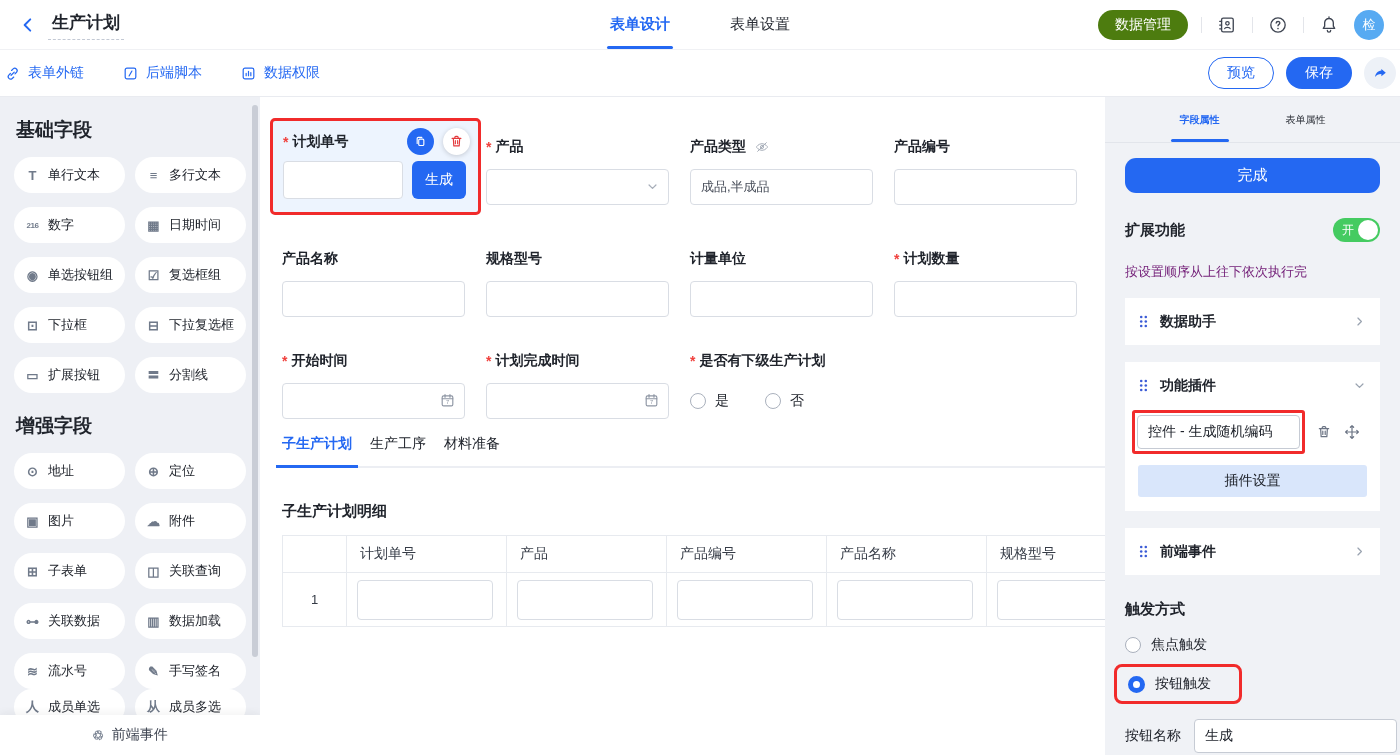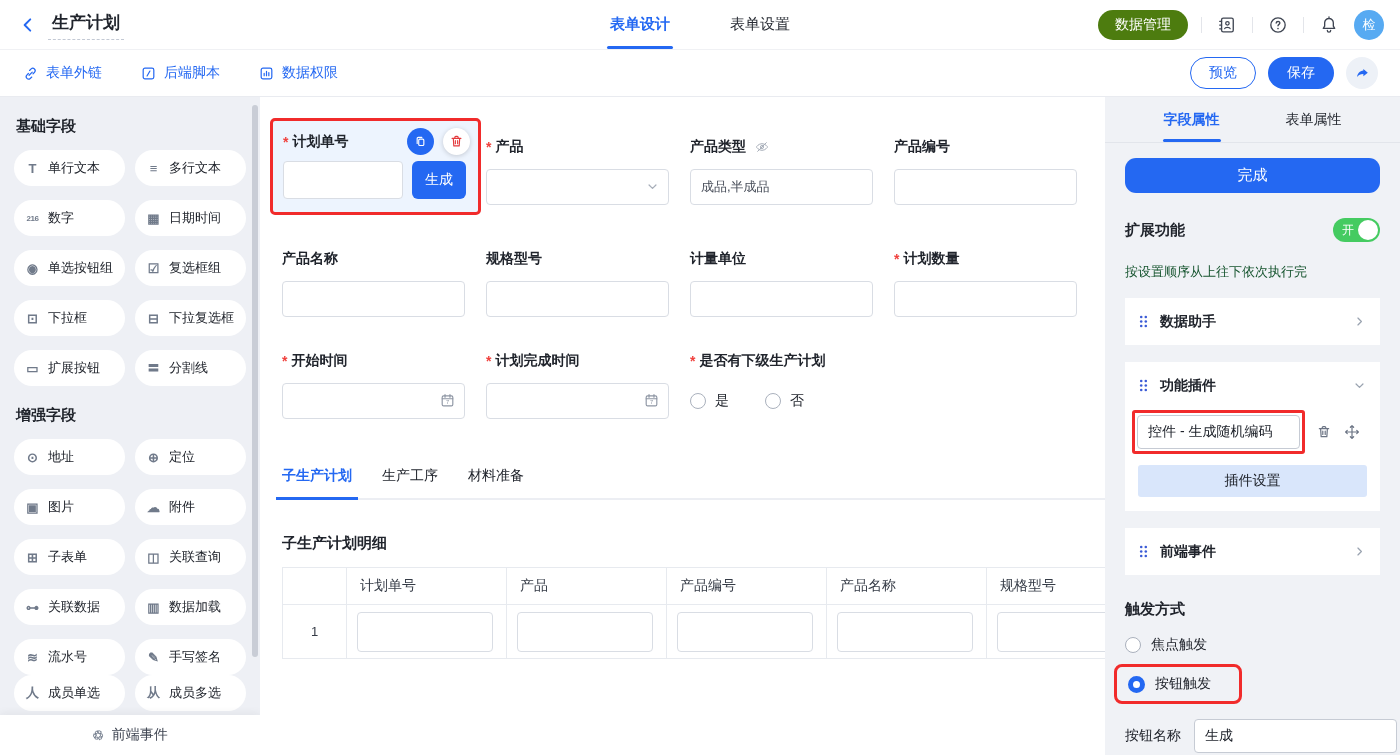--- a/index.html
+++ b/index.html
@@ -18,33 +18,33 @@
   .top-tab{font-size:15px;color:#272b33;position:relative;height:100%;display:flex;align-items:center;cursor:pointer;}
   .top-tab.active{color:var(--blue);font-weight:700;}
   .top-tab.active::after{content:"";position:absolute;bottom:0;left:50%;transform:translateX(-50%);width:66px;height:3px;background:var(--blue);border-radius:2px;}
   .top-right{margin-left:auto;display:flex;align-items:center;gap:13px;}
   .pill-green{background:#4d7c0f;color:#fff;font-size:14px;height:30px;padding:0 17px;border-radius:15px;display:flex;align-items:center;border:none;}
   .vdiv{width:1px;height:16px;background:#e3e5ea;}
   .icon-btn{width:24px;height:24px;display:flex;align-items:center;justify-content:center;color:#3f4552;cursor:pointer;}
   .avatar{width:30px;height:30px;border-radius:50%;background:#57aaf2;color:#fff;font-size:13px;display:flex;align-items:center;justify-content:center;cursor:pointer;}
 
   
-  .toolbar{height:47px;background:#fff;display:flex;align-items:center;padding:0 22px;border-bottom:1px solid #e9ebf0;}
+  .toolbar{height:47px;background:#fff;display:flex;align-items:center;padding:0 4px;border-bottom:1px solid #e9ebf0;}
   .tool-link{display:flex;align-items:center;gap:7px;color:var(--blue);font-size:14px;margin-right:38px;cursor:pointer;}
   .toolbar-right{margin-left:auto;display:flex;align-items:center;gap:12px;}
   .btn-outline{height:32px;width:66px;border-radius:16px;border:1px solid var(--blue);color:var(--blue);background:#fff;font-size:14px;}
   .btn-primary{height:32px;width:66px;border-radius:16px;background:var(--blue);color:#fff;font-size:14px;border:none;}
   .share-btn{width:32px;height:32px;border-radius:50%;background:#edf1f7;display:flex;align-items:center;justify-content:center;color:var(--blue);cursor:pointer;border:none;}
 
   
   .page-body{display:flex;height:658px;}
 
   
   .sidebar{width:260px;background:#eef0f5;position:relative;padding:0 14px;overflow:hidden;flex:none;}
-  .sec-title{font-size:15px;font-weight:700;color:#20242c;margin:20px 2px 14px;}
+  .sec-title{font-size:19px;font-weight:700;color:#20242c;margin:20px 2px 14px;}
   .pill-grid{display:grid;grid-template-columns:1fr 1fr;gap:14px 10px;}
   .pill{background:#fff;border-radius:18px;height:36px;display:flex;align-items:center;padding:0 10px;font-size:13px;color:#20242c;gap:7px;cursor:grab;white-space:nowrap;overflow:hidden;}
   .pi{color:#707a8a;font-size:13px;width:17px;text-align:center;flex:none;font-weight:700;}
   .pi.small{font-size:8px;letter-spacing:-.5px;}
   .recycle-bar{position:absolute;left:0;right:0;bottom:0;height:40px;background:#fff;display:flex;align-items:center;justify-content:center;gap:8px;font-size:14px;color:#3f4552;box-shadow:0 -2px 8px rgba(31,35,41,.06);cursor:pointer;}
   .sb-scroll{position:absolute;right:2px;top:8px;width:6px;height:552px;background:#c9cdd6;border-radius:3px;}
 
   
   .canvas{flex:1;background:#fff;overflow:hidden;padding-left:22px;position:relative;}
   .fgrid{display:flex;}
@@ -66,44 +66,44 @@
   .sel-row .inp{width:120px;height:38px;}
   .gen-btn{height:38px;padding:0 13px;background:var(--blue);color:#fff;font-size:14px;border:none;border-radius:6px;}
   .selbox{position:relative;width:183px;}
   .selbox .chev{position:absolute;right:9px;top:10px;color:#a7aeb9;}
   .datewrap{position:relative;width:183px;}
   .datewrap .cal{position:absolute;right:9px;top:9px;color:#8d95a3;}
   .eyeoff{color:#a7aeb9;margin-left:4px;}
   .ropts{display:flex;gap:36px;align-items:center;height:36px;}
   .ropt{display:flex;gap:9px;align-items:center;font-size:14px;color:#20242c;cursor:pointer;}
   .rdo{width:16px;height:16px;border-radius:50%;border:1px solid #aab1bd;background:#fff;flex:none;}
-  .ctabs{display:flex;gap:30px;margin-top:48px;border-bottom:2px solid #eceef3;padding-bottom:13px;position:relative;}
+  .ctabs{display:flex;gap:18px;margin-top:16px;border-bottom:2px solid #eceef3;padding-bottom:13px;position:relative;}
   .ctab{font-size:14px;color:#20242c;position:relative;cursor:pointer;}
   .ctab.active{color:var(--blue);font-weight:700;}
   .ctab.active::after{content:"";position:absolute;left:-6px;right:-6px;bottom:-15px;height:3px;background:var(--blue);}
   .sub-title{font-size:15px;font-weight:700;margin-top:34px;color:#20242c;}
   .stable{margin-top:14px;border-collapse:collapse;table-layout:fixed;width:864px;}
   .stable th,.stable td{border:1px solid #e7eaef;}
   .stable th{height:37px;font-size:14px;font-weight:500;color:#353b46;text-align:left;padding:0 13px;background:#fff;}
   .stable td{height:54px;}
   .td-num{text-align:center;font-size:13px;color:#353b46;}
   .cell-inp{width:136px;height:40px;margin:0 10px;border:1px solid var(--border);border-radius:4px;font-size:13px;padding:0 8px;}
 
   
   .panel{width:295px;background:#f0f2f6;padding:0 20px;position:relative;overflow:hidden;flex:none;}
   .p-tabs{display:flex;justify-content:center;gap:66px;height:46px;align-items:center;border-bottom:1px solid #e2e5eb;margin:0 -20px;}
-  .p-tab{font-size:14px;color:#272b33;position:relative;height:100%;display:flex;align-items:center;cursor:pointer;}
+  .p-tab{font-size:10px;color:#272b33;position:relative;height:100%;display:flex;align-items:center;cursor:pointer;}
   .p-tab.active{color:var(--blue);font-weight:700;}
   .p-tab.active::after{content:"";position:absolute;bottom:0;left:50%;transform:translateX(-50%);width:58px;height:3px;background:var(--blue);border-radius:2px;}
   .done-btn{margin-top:15px;width:100%;height:35px;background:var(--blue);color:#fff;border:none;border-radius:11px;font-size:15px;}
   .ext-row{display:flex;align-items:center;justify-content:space-between;margin-top:25px;}
   .ext-title,.trig-title{font-size:15px;font-weight:700;color:#20242c;}
   .toggle{width:47px;height:24px;border-radius:12px;background:#45cb61;position:relative;color:#fff;font-size:12px;display:flex;align-items:center;padding-left:9px;cursor:pointer;}
   .knob{position:absolute;right:2px;top:2px;width:20px;height:20px;border-radius:50%;background:#fff;}
-  .hint{margin-top:21px;font-size:13px;color:#14532d;}
+  .hint{margin-top:21px;font-size:13px;color:#701a75;}
   .card{background:#fff;border-radius:0;margin-top:17px;padding:0 13px;}
   .card-head{height:47px;display:flex;align-items:center;gap:11px;cursor:pointer;}
   .card-label{font-size:14px;font-weight:700;color:#20242c;flex:1;}
   .chevc{color:#9aa3b0;}
   .dots{color:#3b5bd6;flex:none;}
   .plugin-body{padding:1px 0 14px;}
   .plugin-row{display:flex;align-items:center;gap:10px;}
   .anno-inline{border:3px solid var(--red);border-radius:3px;padding:2px;display:inline-block;margin-left:-6px;}
   .plugin-inp{width:163px;height:34px;border:1px solid #c6cbd4;border-radius:4px;font-size:14px;padding:0 10px;color:#20242c;background:#fff;}
   .gicon{color:#6b7484;cursor:pointer;}

